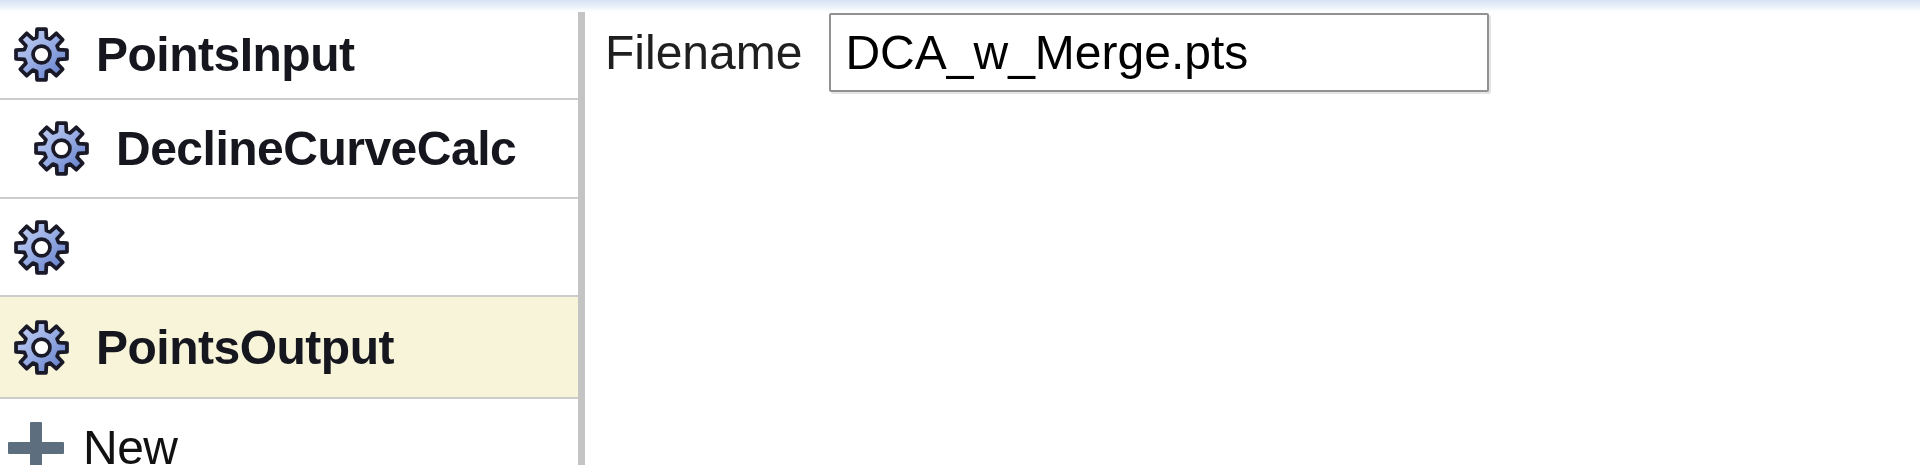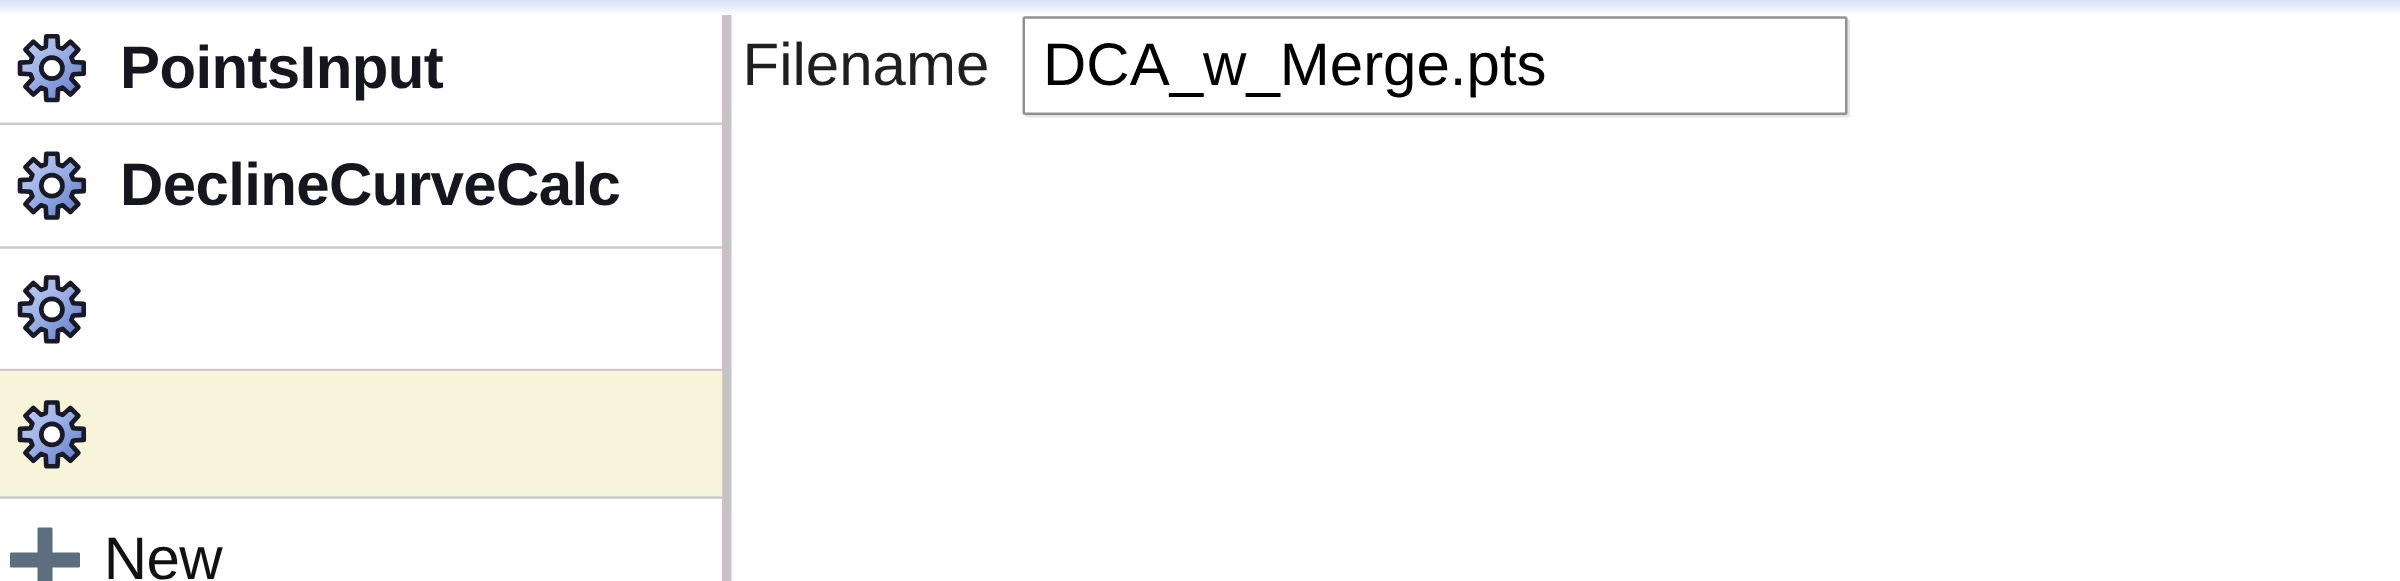--- a/index.html
+++ b/index.html
@@ -7,48 +7,48 @@
     --gear-outline:#191927;
     --divider:#c4c4c4;
     --separator:#cccccc;
     --plus-gray:#5d6f7e;
     --top-band:#d8e2f5;
     --item-text:#16161e;
     --input-border:#919191;
   }
   html,body{margin:0;padding:0;background:#fff;}
   body{font-family:"Liberation Sans", sans-serif;}
-  .screen{position:relative;width:1920px;height:465px;overflow:hidden;background:#ec4899;}
+  .screen{position:relative;width:1920px;height:465px;overflow:hidden;background:#d946ef;}
 
   
   .top-band{position:absolute;left:0;top:0;width:1920px;height:12px;z-index:6;
     background:linear-gradient(to bottom, var(--top-band) 0%, #eaf0fa 55%, #ffffff 100%);
     pointer-events:none;}
 
   
   .sidebar{position:absolute;left:0;top:0;width:578px;height:465px;background:#fff;padding-top:11px;box-sizing:border-box;}
   .row{display:flex;align-items:center;box-sizing:border-box;border-bottom:2px solid var(--separator);cursor:pointer;}
   .row.r1{height:89px;}
-  .row.r2{height:99px;}
+  .row.r2{height:99px;padding-left:20px;}
   .row.r3{height:98px;}
   .row.r4{height:102px;}
   .row.selected{background:var(--selected-row-bg);}
   .row .icon{flex:0 0 auto;margin-left:12px;width:58px;height:58px;display:flex;align-items:center;justify-content:center;}
   .row .label{margin-left:26px;font-size:48px;font-weight:bold;color:var(--item-text);letter-spacing:-0.5px;white-space:nowrap;}
   .row.new-row{height:97px;border-bottom:none;}
   .row.new-row .icon{margin-left:7px;overflow:visible;}
   .row.new-row .icon svg{overflow:visible;}
   .row.new-row .label{margin-left:18px;font-weight:normal;color:#111;}
 
   
   .pane-divider{position:absolute;left:578px;top:0;width:7px;height:465px;background:var(--divider);}
 
   
   .content{position:absolute;left:585px;top:0;right:0;height:465px;background:#fff;}
-  .field-row{display:flex;align-items:center;height:104px;padding-left:9px;}
+  .field-row{display:flex;align-items:center;height:104px;padding-left:20px;}
   .field-label{font-size:48px;color:#1f1f1f;white-space:nowrap;}
   .filename-input{margin-left:27px;width:660px;height:79px;box-sizing:border-box;
     border:2px solid var(--input-border);border-radius:2px;background:#fff;
     font-family:"Liberation Sans", sans-serif;font-size:48px;color:#000;
     padding:0 14px;box-shadow:2px 2px 0 rgba(0,0,0,0.10);}
 </style>
 </head>
 <body>
 
 <svg width="0" height="0" style="position:absolute" aria-hidden="true">
@@ -94,20 +94,21 @@
       </span>
     </div>
 
     <div class="row r4 selected">
       <span class="icon">
         <svg viewBox="0 0 64 64" width="57" height="57">
           <path d="M26.5,12.8 L27,3.4 L37,3.4 L37.5,12.8 L41.7,14.5 L48.6,8.2 L55.8,15.4 L49.5,22.3 L51.2,26.5 L60.6,27 L60.6,37 L51.2,37.5 L49.5,41.7 L55.8,48.6 L48.6,55.8 L41.7,49.5 L37.5,51.2 L37,60.6 L27,60.6 L26.5,51.2 L22.3,49.5 L15.4,55.8 L8.2,48.6 L14.5,41.7 L12.8,37.5 L3.4,37 L3.4,27 L12.8,26.5 L14.5,22.3 L8.2,15.4 L15.4,8.2 L22.3,14.5 Z" fill="url(#gearGrad)" stroke="#191927" stroke-width="4.2" stroke-linejoin="round"></path>
           <circle cx="32" cy="32" r="9.5" fill="#ffffff" stroke="#191927" stroke-width="4.2"></circle>
         </svg>
       </span>
+      <span class="label">PointsOutput</span>
     </div>
 
     <div class="row new-row">
       <span class="icon">
         <svg viewBox="0 0 58 58" width="58" height="58">
           <rect x="1" y="23" width="56" height="12" rx="1" fill="#5d6f7e"></rect>
           <rect x="23" y="3" width="12" height="90" rx="1" fill="#5d6f7e"></rect>
         </svg>
       </span>
       <span class="label">New</span>

